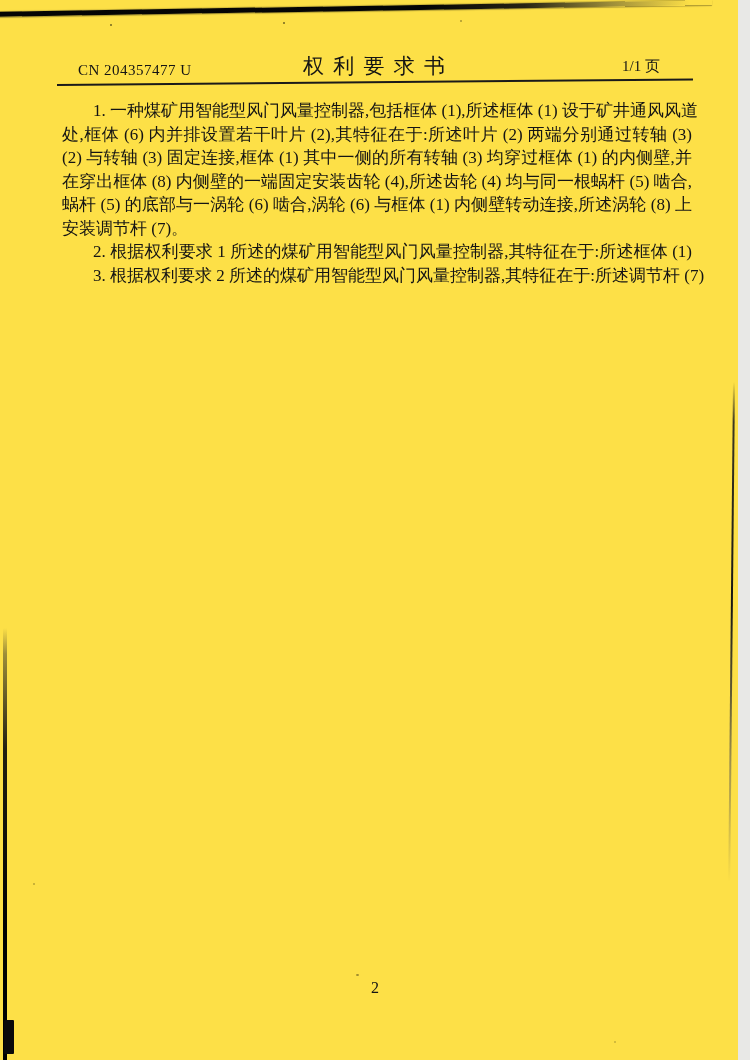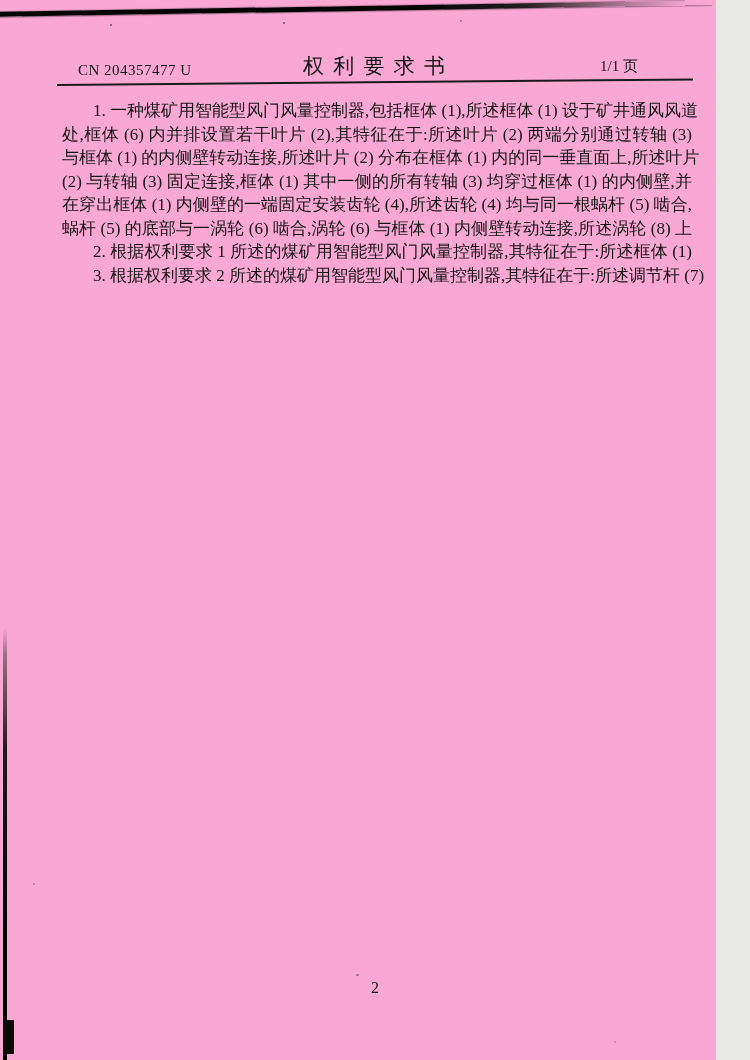--- a/index.html
+++ b/index.html
@@ -4,24 +4,25 @@
 <style>
   html, body {
     margin: 0;
     padding: 0;
     background: #e8e8e6;
   }
   .page {
     position: relative;
     width: 716px;
     height: 1060px;
-    background: #f9a8d4;
+    background: #fde047;
     overflow: hidden;
     font-family: "Liberation Serif", "DejaVu Serif", serif;
     color: #141414;
+    padding-left: 22px;
   }
 
   
   .top-band {
     position: absolute;
     left: -8px;
     top: 12px;
     width: 720px;
     height: 5px;
     background: linear-gradient(to right,
@@ -166,23 +167,23 @@
   <div class="speck" style="left:614px; top:1041px; opacity:.4;"></div>
 
   <div class="doc-number">CN 204357477 U</div>
   <div class="doc-title">权  利  要  求  书</div>
   <div class="page-indicator">1/1 页</div>
   <div class="header-rule"></div>
 
   <div class="claims">
     <div class="line indent">1. 一种煤矿用智能型风门风量控制器,包括框体 (1),所述框体 (1) 设于矿井通风风道</div>
     <div class="line">处,框体 (6) 内并排设置若干叶片 (2),其特征在于:所述叶片 (2) 两端分别通过转轴 (3)</div>
-    <div class="line">与框体 (1) 的内侧壁转动连接,所述叶片 (2) 分布在框体 (1) 内的同一垂直面上,所述叶片</div>
     <div class="line">(2) 与转轴 (3) 固定连接,框体 (1) 其中一侧的所有转轴 (3) 均穿过框体 (1) 的内侧壁,并</div>
-    <div class="line">在穿出框体 (1) 内侧壁的一端固定安装齿轮 (4),所述齿轮 (4) 均与同一根蜗杆 (5) 啮合,</div>
+    <div class="line">在穿出框体 (8) 内侧壁的一端固定安装齿轮 (4),所述齿轮 (4) 均与同一根蜗杆 (5) 啮合,</div>
     <div class="line">蜗杆 (5) 的底部与一涡轮 (6) 啮合,涡轮 (6) 与框体 (1) 内侧壁转动连接,所述涡轮 (8) 上</div>
+    <div class="line short">安装调节杆 (7)。</div>
     <div class="line indent">2. 根据权利要求 1 所述的煤矿用智能型风门风量控制器,其特征在于:所述框体 (1)</div>
     <div class="line indent">3. 根据权利要求 2 所述的煤矿用智能型风门风量控制器,其特征在于:所述调节杆 (7)</div>
   </div>
 
   <div class="footer-page-number">2</div>
 
 </div>
 
 </body></html>

